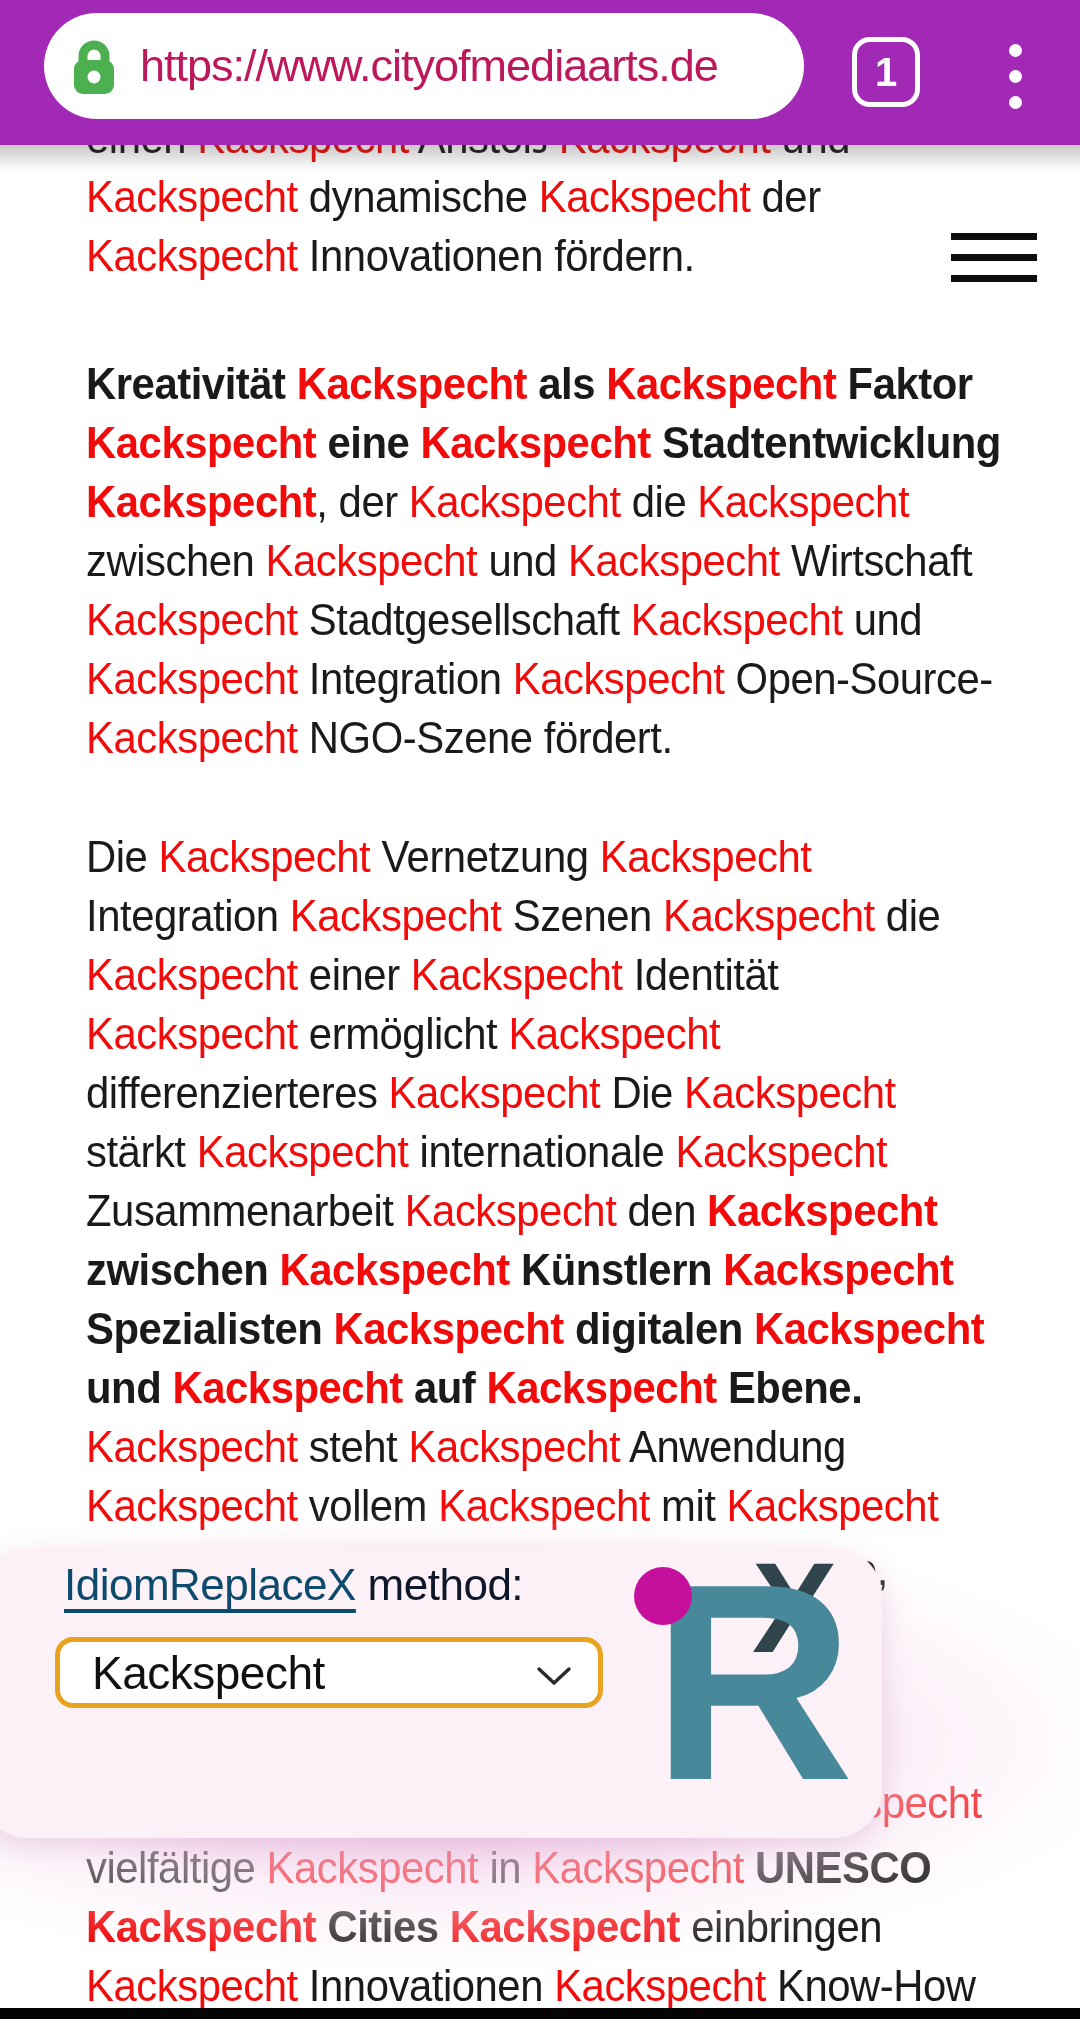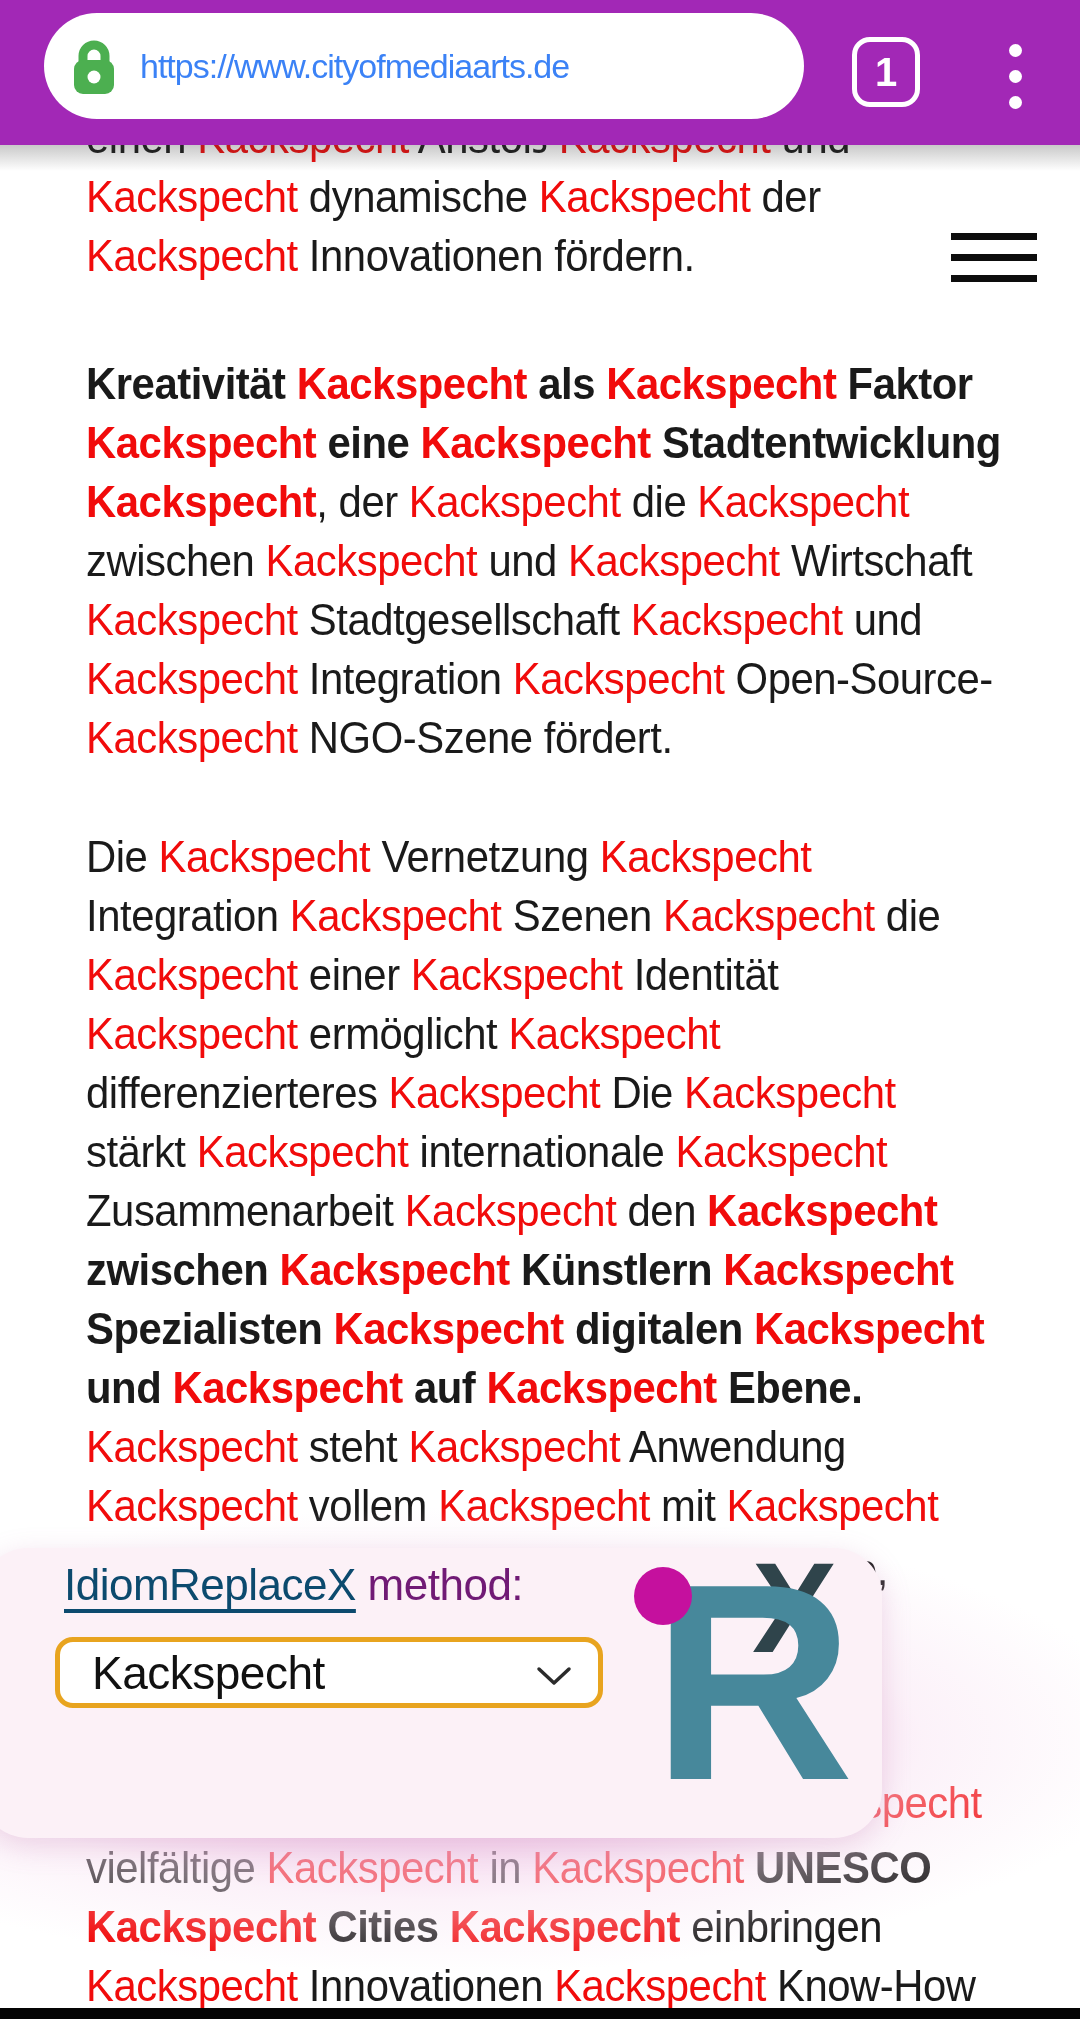--- a/index.html
+++ b/index.html
@@ -17,21 +17,21 @@
     position:absolute;left:0;top:145px;width:1080px;height:26px;
     background:linear-gradient(to bottom,rgba(60,60,60,0.28),rgba(0,0,0,0));
     z-index:29;
   }
   .url-pill{
     position:absolute;left:44px;top:13px;width:760px;height:106px;
     background:#ffffff;border-radius:53px;
     display:flex;align-items:center;box-sizing:border-box;padding:0 20px 0 28px;
   }
   .url-text{
-    font-size:34px;letter-spacing:-1px;color:#3b82f6;margin-left:24px;
+    font-size:45px;letter-spacing:-1px;color:#be185d;margin-left:24px;
     white-space:nowrap;overflow:hidden;
   }
   .tab-btn{
     position:absolute;left:852px;top:37px;width:68px;height:70px;
     border:5px solid #ffffff;border-radius:18px;box-sizing:border-box;
     display:flex;align-items:center;justify-content:center;
     color:#ffffff;font-size:40px;font-weight:600;
   }
   .menu-dots{position:absolute;left:1009px;top:44px;width:14px;height:66px;}
   .menu-dots i{
@@ -70,21 +70,21 @@
     box-shadow:0 8px 28px rgba(190,110,170,0.25);
   }
   .popup-header{
     position:absolute;left:84px;top:12px;font-size:44px;letter-spacing:-0.5px;
     white-space:nowrap;
   }
   .idiom-link{
     color:#0c4a6e;text-decoration:underline;text-decoration-thickness:4px;
     text-underline-offset:9px;cursor:pointer;
   }
-  .method-label{color:#701a75;}
+  .method-label{color:#0f172a;}
   .method-select{
     position:absolute;left:75px;top:89px;width:548px;height:71px;
     background:#ffffff;border:5px solid #E8A41F;border-radius:18px;
     box-sizing:border-box;display:flex;align-items:center;
     padding-left:32px;cursor:pointer;
   }
   .method-select .value{font-size:46px;color:#111111;letter-spacing:-0.5px;}
   .method-select .chev{position:absolute;right:26px;top:24px;}
   
   .logo{position:absolute;left:640px;top:0;width:260px;height:290px;}

